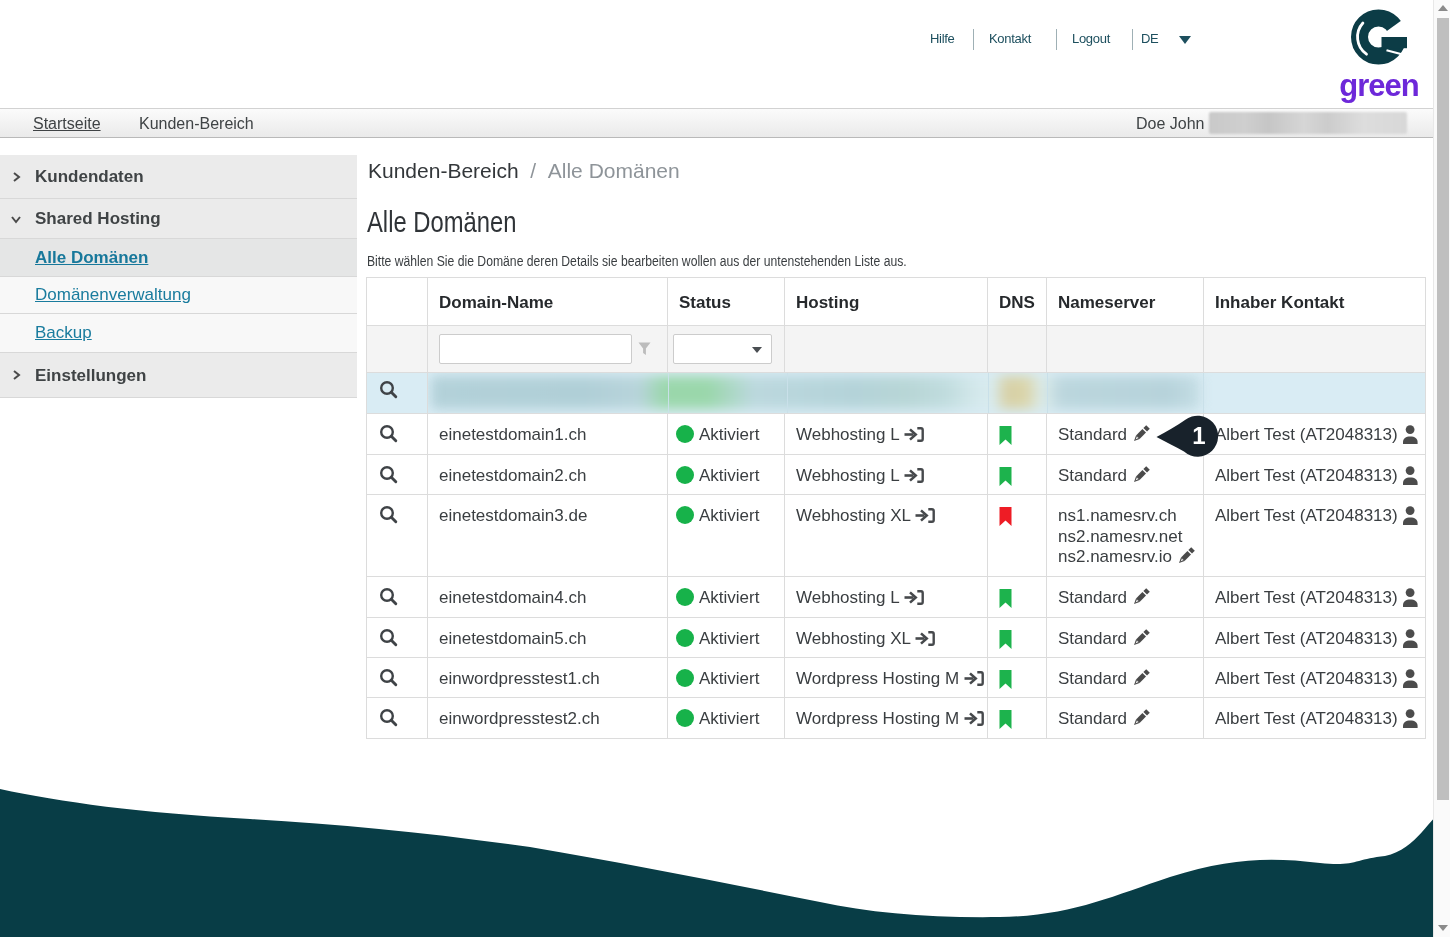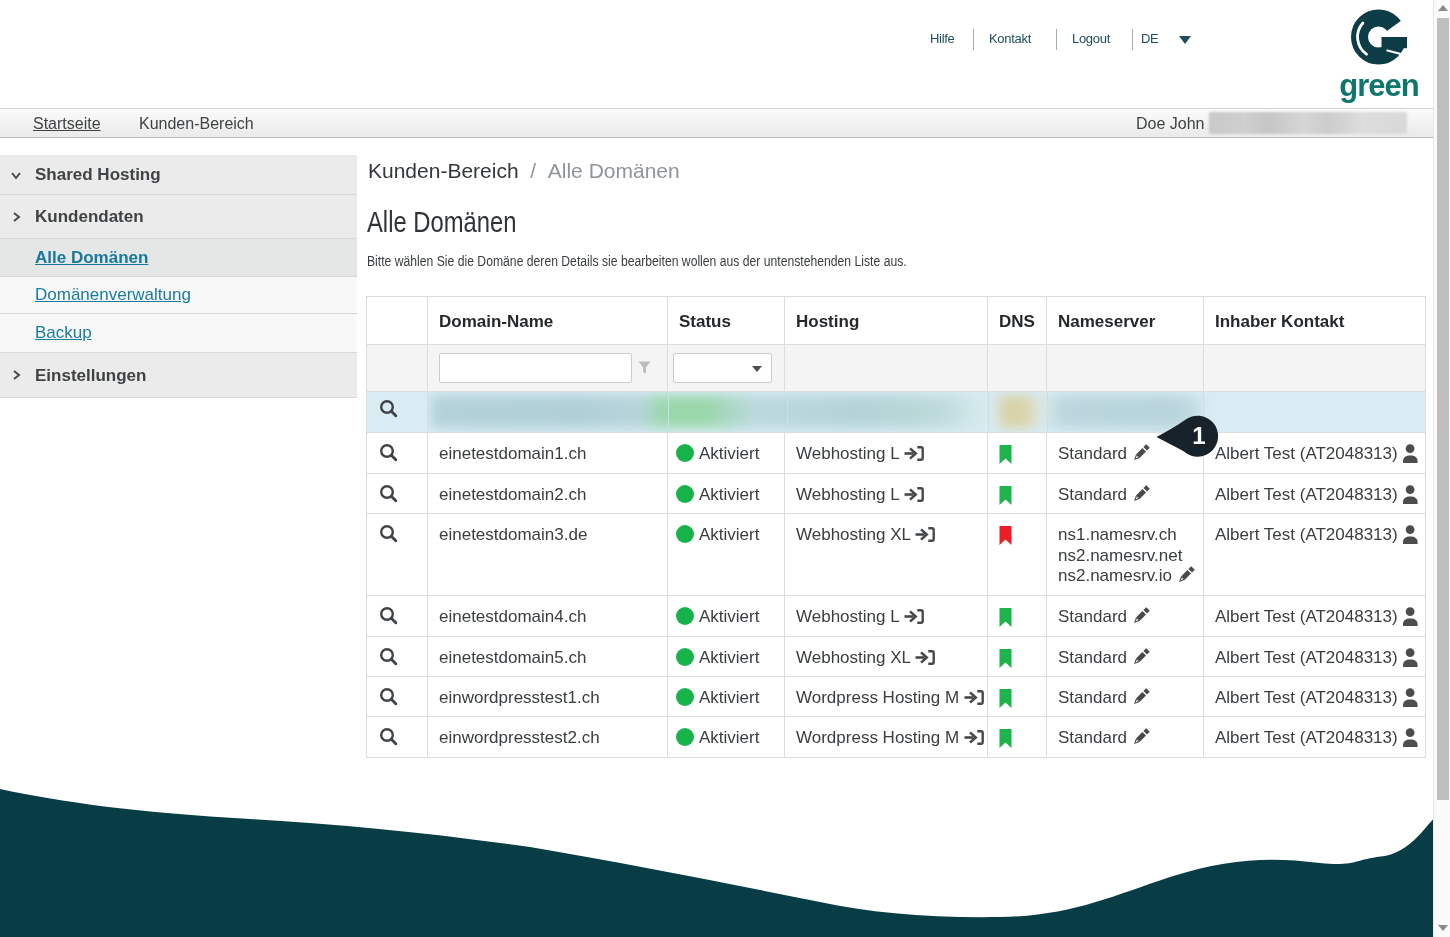--- a/index.html
+++ b/index.html
@@ -7,21 +7,21 @@
 body { font-family:"Liberation Sans",sans-serif; background:#fff; position:relative; color:#3a3e41; }
 
 
 .topmenu { position:absolute; top:28px; left:0; width:1450px; height:24px; font-size:13px; letter-spacing:-0.3px; color:#1d4f5e; }
 .topmenu span.item { position:absolute; top:0; line-height:22px; }
 .topmenu .sep { position:absolute; top:1px; width:1px; height:21px; background:#9fb0b5; }
 .caret-de { position:absolute; top:8px; left:1179px; width:0; height:0; border-left:6px solid transparent; border-right:6px solid transparent; border-top:8px solid #1d4f5e; }
 
 
 .logo { position:absolute; left:1337px; top:8px; width:84px; height:95px; }
-.logo .word { position:absolute; left:0; top:60px; width:84px; text-align:center; font-size:31px; font-weight:bold; color:#0f766e; letter-spacing:-1px; }
+.logo .word { position:absolute; left:0; top:60px; width:84px; text-align:center; font-size:31px; font-weight:bold; color:#6d28d9; letter-spacing:-1px; }
 
 
 .navbar { position:absolute; left:0; top:108px; width:1433px; height:30px; background:linear-gradient(#fbfbfb,#eaeaea); border-top:1px solid #d2d2d2; border-bottom:1px solid #b9b9b9; }
 .navbar .nitem { position:absolute; top:5px; font-size:16px; color:#3f4345; line-height:19px; }
 .redact { position:absolute; left:1209px; top:3px; width:198px; height:22px; border-radius:2px; background:linear-gradient(90deg,#c9c9c9 0%,#cfcfcf 18%,#c6c6c6 30%,#d6d6d6 48%,#cccccc 60%,#dddddd 78%,#d8d8d8 100%); filter:blur(1px); }
 
 
 .sidebar { position:absolute; left:0; top:155px; width:357px; }
 .snode { position:relative; border-bottom:1px solid #d8d8d8; }
 .snode .chev { position:absolute; left:10px; top:50%; margin-top:-6px; width:12px; height:12px; }
@@ -33,21 +33,21 @@
 .ssub.active a { font-weight:bold; color:#17789b; }
 
 
 .crumbs { position:absolute; left:368px; top:159px; font-size:21px; color:#33373a; }
 .crumbs .muted { color:#8e9499; }
 .title { position:absolute; left:367px; top:206px; font-size:29px; color:#2f3337; transform:scaleX(0.82); transform-origin:left top; }
 .desc { position:absolute; left:367px; top:253px; font-size:14px; color:#3a3e41; transform:scaleX(0.87); transform-origin:left top; }
 
 
 .tblwrap { position:absolute; left:366px; top:277px; width:1059px; }
-table.dom { border-collapse:collapse; table-layout:fixed; width:1059px; font-size:17px; color:#3a3e41;margin-top:19px; }
+table.dom { border-collapse:collapse; table-layout:fixed; width:1059px; font-size:17px; color:#3a3e41; }
 table.dom td, table.dom th { border:1px solid #dcdcdc; padding:0 0 0 11px; text-align:left; vertical-align:top; overflow:hidden; white-space:nowrap; }
 table.dom th { font-size:17px; font-weight:bold; color:#26292c; vertical-align:middle; padding-top:3px; }
 tr.hdr { height:48px; }
 tr.flt { height:47px; }
 tr.flt td { background:#f4f4f4; vertical-align:middle; }
 tr.hl td { background:#d9ecf4; }
 tr.hl { height:41px; }
 tr.r40 { height:40px; }
 tr.r41 { height:41px; }
 tr.r82 { height:82px;padding-left:40px; }
@@ -107,31 +107,31 @@
 </div>
 
 <div class="navbar">
   <span class="nitem" style="left:33px;text-decoration:underline;">Startseite</span>
   <span class="nitem" style="left:139px;">Kunden-Bereich</span>
   <span class="nitem" style="left:1136px;">Doe John</span>
   <div class="redact"></div>
 </div>
 
 <div class="sidebar">
+  <div class="snode smain" style="height:44px; line-height:43px;">
+    <svg class="chev" viewBox="0 0 12 12">
+        <path d="M4 2 L9 6 L4 10" fill="none" stroke="#4a4a4a" stroke-width="2"></path>
+      </svg>
+    <span class="lbl">Kundendaten</span>
+  </div>
   <div class="snode smain" style="height:40px; line-height:39px;">
     <svg class="chev" viewBox="0 0 12 12">
         <path d="M2 4 L6 9 L10 4" fill="none" stroke="#4a4a4a" stroke-width="2"></path>
       </svg>
     <span class="lbl">Shared Hosting</span>
-  </div>
-  <div class="snode smain" style="height:44px; line-height:43px;">
-    <svg class="chev" viewBox="0 0 12 12">
-        <path d="M4 2 L9 6 L4 10" fill="none" stroke="#4a4a4a" stroke-width="2"></path>
-      </svg>
-    <span class="lbl">Kundendaten</span>
   </div>
   <div class="snode ssub active" style="height:38px; line-height:37px;">
       <a>Alle Domänen</a>
     </div>
   <div class="snode ssub" style="height:37px; line-height:36px;">
       <a>Domänenverwaltung</a>
     </div>
   <div class="snode ssub" style="height:39px; line-height:38px;">
       <a>Backup</a>
     </div>

